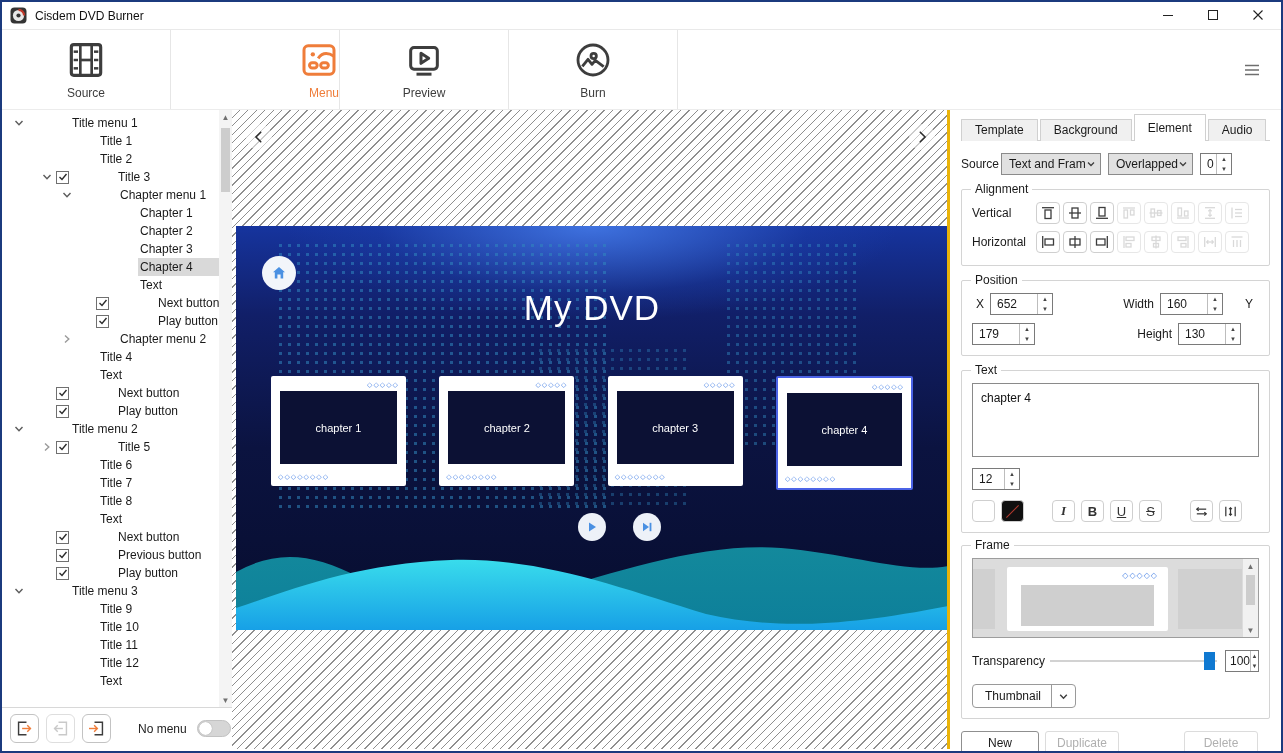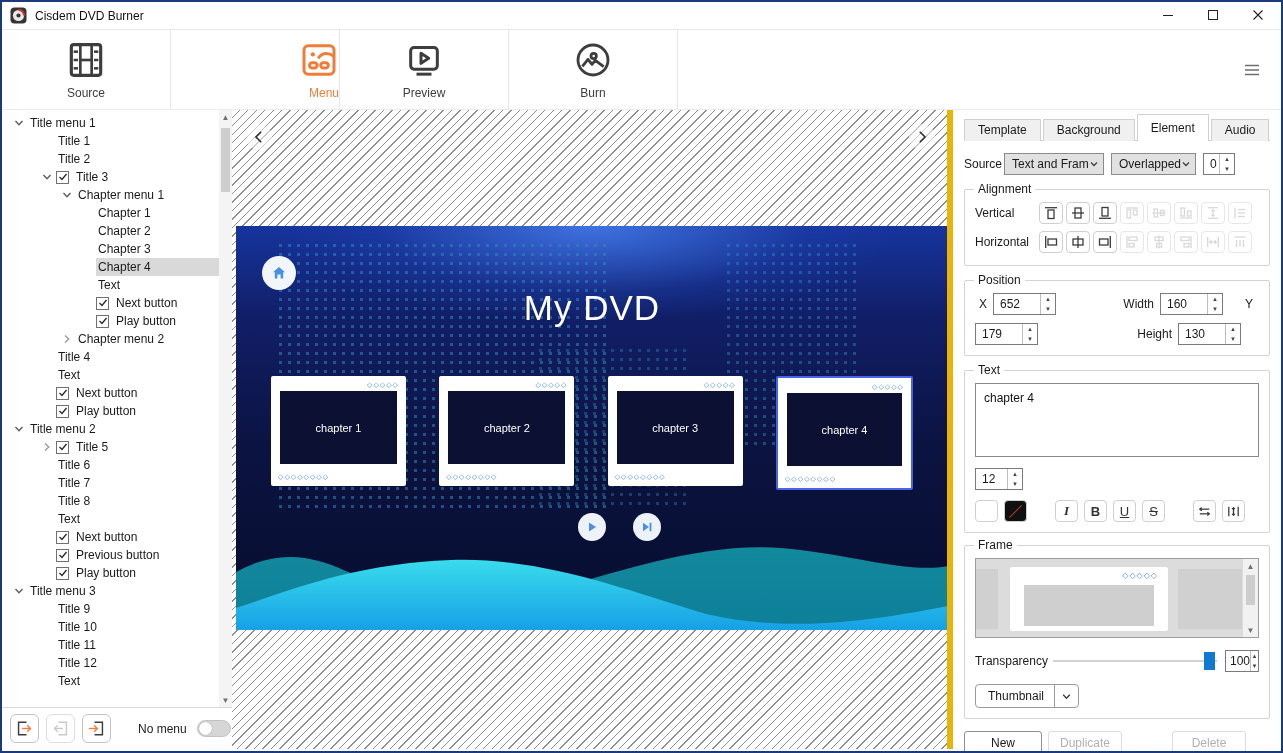--- a/index.html
+++ b/index.html
@@ -29,21 +29,21 @@
   .content{display:flex;height:639px;}
 
   
   .treepane{width:230px;position:relative;background:#fff;flex:0 0 auto;}
   .tree{position:absolute;left:0;top:0;right:0;bottom:42px;overflow:hidden;padding-top:4px;}
   .trow{height:18px;display:flex;align-items:center;cursor:default;}
   .tslot{width:18px;height:18px;display:flex;align-items:center;justify-content:center;flex:0 0 auto;color:#5c5c5c;}
   .tslot svg{width:10px;height:10px;}
   .tcheck{width:13px;height:13px;border:1px solid #707070;background:#fff;margin-right:5px;display:flex;align-items:center;justify-content:center;flex:0 0 auto;}
   .tcheck svg{width:10px;height:10px;color:#2b2b2b;}
-  .tlabeltxt{flex:1;height:18px;line-height:18px;padding-left:2px;margin-right:13px;white-space:nowrap;overflow:hidden;}
+  .tlabeltxt{flex:1;height:18px;line-height:18px;padding-left:2px;margin-right:13px;white-space:nowrap;overflow:hidden;margin-left:42px;}
   .trow.selected .tlabeltxt{background:#d9d9d9;}
   .treesb{position:absolute;top:0;right:0;bottom:42px;width:13px;background:#f4f4f4;display:flex;flex-direction:column;align-items:center;}
   .sbarrow{height:14px;width:100%;display:flex;align-items:center;justify-content:center;color:#707070;font-size:8px;}
   .sbthumb{width:9px;height:64px;background:#cdcdcd;border-radius:0;margin-top:4px;}
   .treefooter{position:absolute;left:0;right:0;bottom:0;height:42px;border-top:1px solid #d8d8d8;background:#fff;display:flex;align-items:center;padding-left:8px;}
   .fbtn{width:29px;height:29px;border:1px solid #c3c3c3;border-radius:6px;background:#fff;display:flex;align-items:center;justify-content:center;margin-right:7px;cursor:pointer;}
   .fbtn.disabled{border-color:#dedede;cursor:default;}
   .fbtn svg{width:19px;height:19px;}
   .nomenu{margin-left:20px;color:#222;}
   .toggle{margin-left:10px;width:34px;height:17px;border-radius:9px;background:#d6d6d6;border:1px solid #c2c2c2;position:relative;cursor:pointer;}
@@ -69,21 +69,21 @@
   .chapinner{position:absolute;left:9px;right:9px;top:15px;bottom:22px;background:#0c1134;display:flex;align-items:center;justify-content:center;}
   .chaplabel{color:#fff;font-size:11px;}
   .diam{position:absolute;color:#5b8fe8;font-size:7px;letter-spacing:1px;line-height:7px;}
   .diamtr{top:5px;right:7px;} .diambl{bottom:6px;left:7px;}
   .ctrlrow{position:absolute;left:342px;top:287px;display:flex;gap:27px;}
   .pbtn{width:28px;height:28px;border-radius:50%;background:#edf1f8;display:flex;align-items:center;justify-content:center;cursor:pointer;}
   .pbtn svg{width:12px;height:12px;color:#4a90e2;}
   .waves{position:absolute;left:0;bottom:0;width:712px;height:120px;}
 
   
-  .panel{width:334px;flex:0 0 auto;background:#fff;border-left:6px solid #eab308;padding:4px 11px 0 11px;position:relative;}
+  .panel{width:334px;flex:0 0 auto;background:#fff;border-left:3px solid #eab308;padding:4px 11px 0 11px;position:relative;}
   .tabs{display:flex;align-items:flex-end;border-bottom:1px solid #d0d0d0;padding-left:0px;height:27px;}
   .tab{background:#f0f0f0;border:1px solid #d0d0d0;border-bottom:none;padding:3px 13px 4px 13px;margin-right:2px;cursor:pointer;color:#1a1a1a;position:relative;top:1px;border-top-left-radius:1px;border-top-right-radius:1px;}
   .tab.active{background:#fff;padding:6px 13px 6px 13px;top:1px;z-index:2;}
   .stylerow{display:flex;align-items:center;margin-top:12px;}
   .stylelabel{width:40px;}
   .combo{height:22px;background:#e1e1e1;border:1px solid #8b8b8b;display:flex;align-items:center;padding:0 4px 0 7px;cursor:pointer;overflow:hidden;}
   .combo .cval{flex:1;white-space:nowrap;overflow:hidden;}
   .combo svg{width:10px;height:10px;color:#3f3f3f;flex:0 0 auto;}
   .combo1{width:100px;margin-right:7px;}
   .combo2{width:85px;margin-right:7px;}
@@ -133,21 +133,21 @@
   .thumbrow{margin-top:12px;display:flex;}
   .ddbtn{height:24px;border:1px solid #9a9a9a;border-radius:4px;background:#fff;display:flex;align-items:stretch;cursor:pointer;}
   .ddtext{padding:4px 10px 0 12px;}
   .ddarrow{width:24px;border-left:1px solid #9a9a9a;display:flex;align-items:center;justify-content:center;color:#3f3f3f;}
   .ddarrow svg{width:11px;height:11px;}
   .panelfooter{display:flex;margin-top:12px;}
   .pfbtn{height:23px;border:1px solid #8f8f8f;border-radius:3px;background:#fff;display:flex;align-items:center;justify-content:center;color:#1a1a1a;cursor:pointer;}
   .pfbtn.disabled{border-color:#dcdcdc;color:#b0b0b0;cursor:default;}
   .btn-new{width:78px;}
   .btn-dup{width:74px;margin-left:6px;}
-  .btn-del{width:74px;margin-left:auto;margin-right:24px;}
+  .btn-del{width:74px;margin-left:auto;margin-right:12px;}
 </style>
 </head>
 <body>
 
 <div class="window">
 
   <div class="titlebar">
     <span class="appicon">
       <svg viewBox="0 0 17 17">
           <rect x="0.5" y="0.5" width="16" height="16" rx="4" fill="#343434"></rect>

